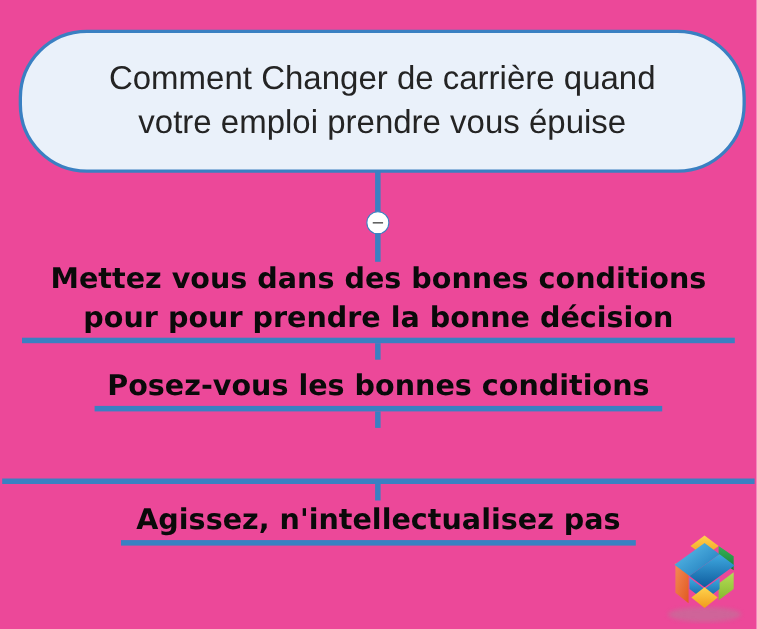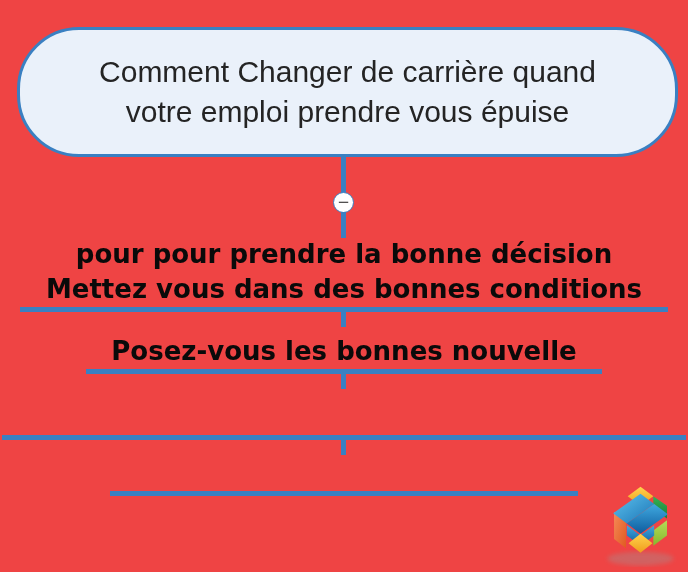--- a/index.html
+++ b/index.html
@@ -4,21 +4,21 @@
 <style>
   :root{
     --accent:#3a80c2;
     --root_fill:#eaf1fa;
     --root_border:#3a80c2;
     --text:#0a0a0a;
     --root_text:#242424;
   }
   *{margin:0;padding:0;box-sizing:border-box;}
   html,body{width:688px;height:572px;background:#ffffff;overflow:hidden;}
-  .canvas{position:relative;width:688px;height:572px;background:#ef4444;
+  .canvas{position:relative;width:688px;height:572px;background:#ec4899;
           font-family:"Liberation Sans",sans-serif;}
 
   
   .root-topic{
     position:absolute;left:17px;top:27px;width:661px;height:130px;
     background:var(--root_fill);
     border:3.5px solid var(--root_border);
     border-radius:62px;
     display:flex;flex-direction:column;justify-content:center;align-items:center;
     font-size:30px;line-height:40px;color:var(--root_text);
@@ -70,35 +70,38 @@
     <div>votre emploi prendre vous épuise</div>
   </div>
 
   <div class="trunk trunk-top"></div>
   <div class="collapse-circle">
     <span>−</span>
   </div>
   <div class="trunk trunk-bottom"></div>
 
   <div class="subtopic-text sub1">
+    <div>Mettez vous dans des bonnes conditions</div>
     <div>pour pour prendre la bonne décision</div>
-    <div>Mettez vous dans des bonnes conditions</div>
   </div>
   <div class="underline u1"></div>
   <div class="tick t1"></div>
 
   <div class="subtopic-text sub2">
-    <div>Posez-vous les bonnes nouvelle</div>
+    <div>Posez-vous les bonnes conditions</div>
   </div>
   <div class="underline u2"></div>
   <div class="tick t2"></div>
 
   <div class="underline u3"></div>
   <div class="tick t3"></div>
 
+  <div class="subtopic-text sub4">
+    <div>Agissez, n'intellectualisez pas</div>
+  </div>
   <div class="underline u4"></div>
 
   <svg class="logo" viewBox="0 0 100 96" xmlns="http://www.w3.org/2000/svg">
     <defs>
       <linearGradient id="gYellow" x1="0" y1="0" x2="0" y2="1">
         <stop offset="0" stop-color="#ffd34d"></stop>
           <stop offset="1" stop-color="#f09c1c"></stop>
       </linearGradient>
       <linearGradient id="gOrange" x1="0" y1="0" x2="1" y2="1">
         <stop offset="0" stop-color="#f58a57"></stop>

